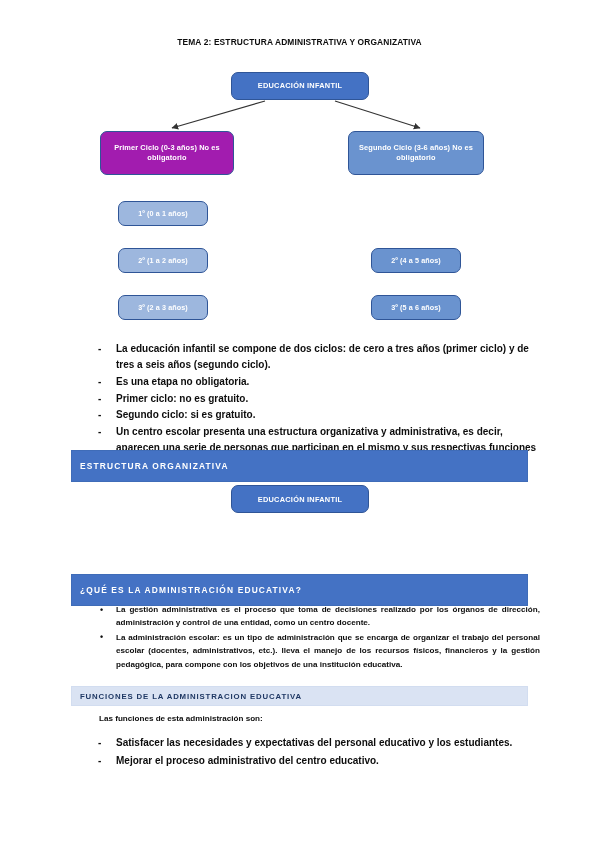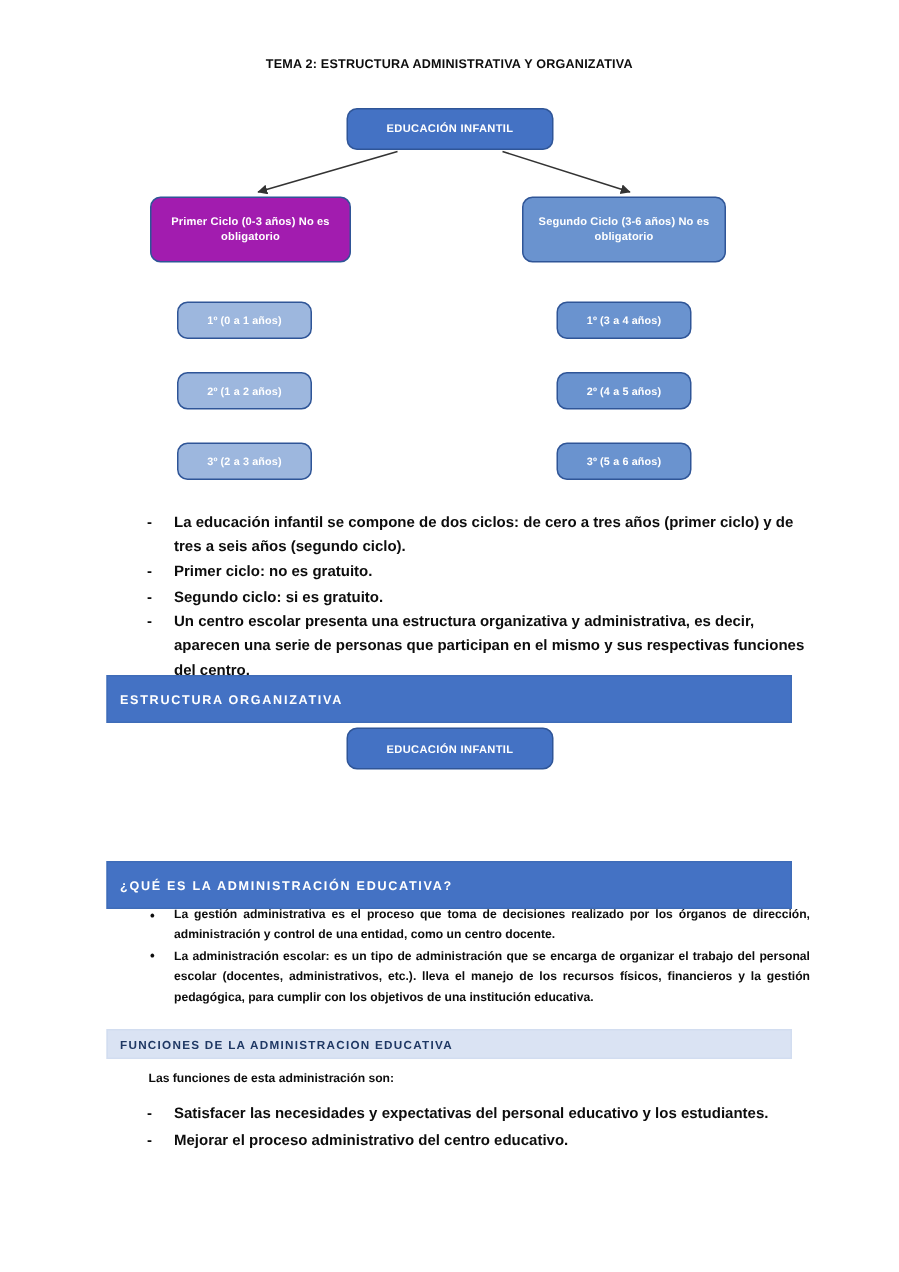--- a/index.html
+++ b/index.html
@@ -253,41 +253,41 @@
 
     <div class="node node-root">EDUCACIÓN INFANTIL</div>
 
     <div class="node node-cycle-left">Primer Ciclo (0-3 años) No es obligatorio</div>
     <div class="node node-cycle-right">Segundo Ciclo (3-6 años) No es obligatorio</div>
 
     <div class="node node-sub sub-left row1">1º (0 a 1 años)</div>
     <div class="node node-sub sub-left row2">2º (1 a 2 años)</div>
     <div class="node node-sub sub-left row3">3º (2 a 3 años)</div>
 
-    <div class="node node-sub sub-right row1">1º (3 a 4 años)</div>
     <div class="node node-sub sub-right row2">2º (4 a 5 años)</div>
     <div class="node node-sub sub-right row3">3º (5 a 6 años)</div>
   </div>
 
   <ul class="dash-list" id="intro-list">
     <li class="dash-item">La educación infantil se compone de dos ciclos: de cero a tres años (primer ciclo) y de tres a seis años (segundo ciclo).</li>
+    <li class="dash-item">Es una etapa no obligatoria.</li>
     <li class="dash-item">Primer ciclo: no es gratuito.</li>
     <li class="dash-item">Segundo ciclo: si es gratuito.</li>
     <li class="dash-item">Un centro escolar presenta una estructura organizativa y administrativa, es decir, aparecen una serie de personas que participan en el mismo y sus respectivas funciones del centro.</li>
   </ul>
 
   <div class="bar bar-solid" id="bar-estructura">ESTRUCTURA ORGANIZATIVA</div>
 
   <div class="node-root-2">EDUCACIÓN INFANTIL</div>
 
   <div class="bar bar-solid" id="bar-que-es">¿QUÉ ES LA ADMINISTRACIÓN EDUCATIVA?</div>
 
   <ul class="bullet-list" id="admin-list">
     <li class="bullet-item">La gestión administrativa es el proceso que toma de decisiones realizado por los órganos de dirección, administración y control de una entidad, como un centro docente.</li>
-    <li class="bullet-item">La administración escolar: es un tipo de administración que se encarga de organizar el trabajo del personal escolar (docentes, administrativos, etc.). lleva el manejo de los recursos físicos, financieros y la gestión pedagógica, para cumplir con los objetivos de una institución educativa.</li>
+    <li class="bullet-item">La administración escolar: es un tipo de administración que se encarga de organizar el trabajo del personal escolar (docentes, administrativos, etc.). lleva el manejo de los recursos físicos, financieros y la gestión pedagógica, para compone con los objetivos de una institución educativa.</li>
   </ul>
 
   <div class="bar bar-light" id="bar-funciones">FUNCIONES DE LA ADMINISTRACION EDUCATIVA</div>
 
   <div class="plain-line">Las funciones de esta administración son:</div>
 
   <ul class="dash-list" id="funciones-list">
     <li class="dash-item">Satisfacer las necesidades y expectativas del personal educativo y los estudiantes.</li>
     <li class="dash-item">Mejorar el proceso administrativo del centro educativo.</li>
   </ul>

